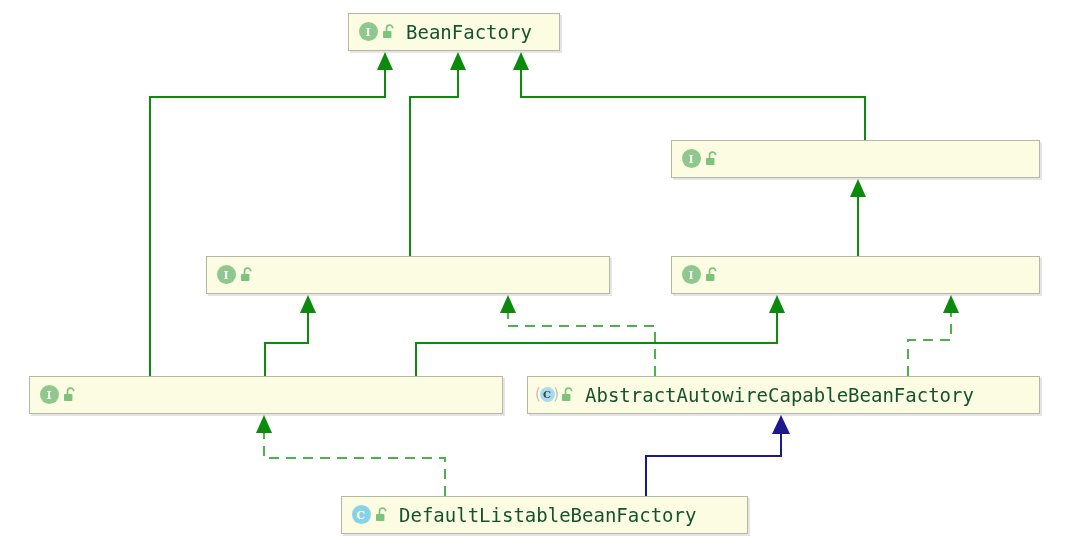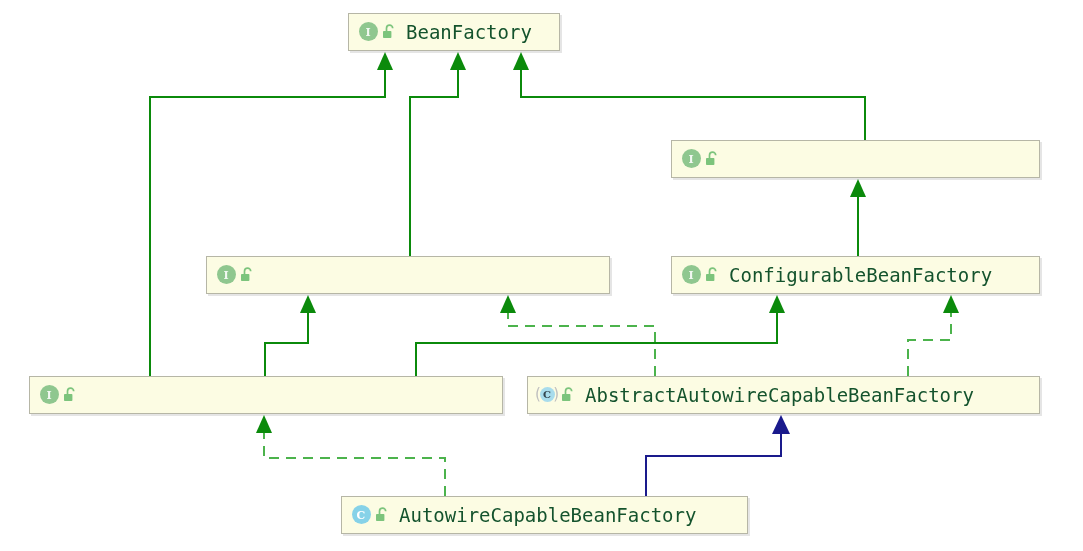--- a/index.html
+++ b/index.html
@@ -221,21 +221,20 @@
         <span class="disc"></span>
         <span class="glyph">I</span>
       </span>
       <span class="icon-lock">
         <svg viewBox="0 0 16 18" width="16" height="18" xmlns="http://www.w3.org/2000/svg">
           <path d="M5.5 8 V5.2 a3.1 3.1 0 0 1 6.2 0" fill="none" stroke="#7cc47c" stroke-width="1.7"></path>
           <rect x="2" y="8" width="8.4" height="7" rx="0.8" fill="#7cc47c"></rect>
         </svg>
       </span>
     </span>
-    <span class="node-label">ConfigurableBeanFactory</span>
   </div>
 
   <div class="uml-node" style="left:29px; top:376px; width:474px;">
     <span class="node-icons">
       <span class="icon-type interface">
         <span class="disc"></span>
         <span class="glyph">I</span>
       </span>
       <span class="icon-lock">
         <svg viewBox="0 0 16 18" width="16" height="18" xmlns="http://www.w3.org/2000/svg">
@@ -270,16 +269,16 @@
         <span class="disc"></span>
         <span class="glyph">C</span>
       </span>
       <span class="icon-lock">
         <svg viewBox="0 0 16 18" width="16" height="18" xmlns="http://www.w3.org/2000/svg">
           <path d="M5.5 8 V5.2 a3.1 3.1 0 0 1 6.2 0" fill="none" stroke="#7cc47c" stroke-width="1.7"></path>
           <rect x="2" y="8" width="8.4" height="7" rx="0.8" fill="#7cc47c"></rect>
         </svg>
       </span>
     </span>
-    <span class="node-label">AutowireCapableBeanFactory</span>
+    <span class="node-label">DefaultListableBeanFactory</span>
   </div>
 
 </div>
 
 </body></html>

